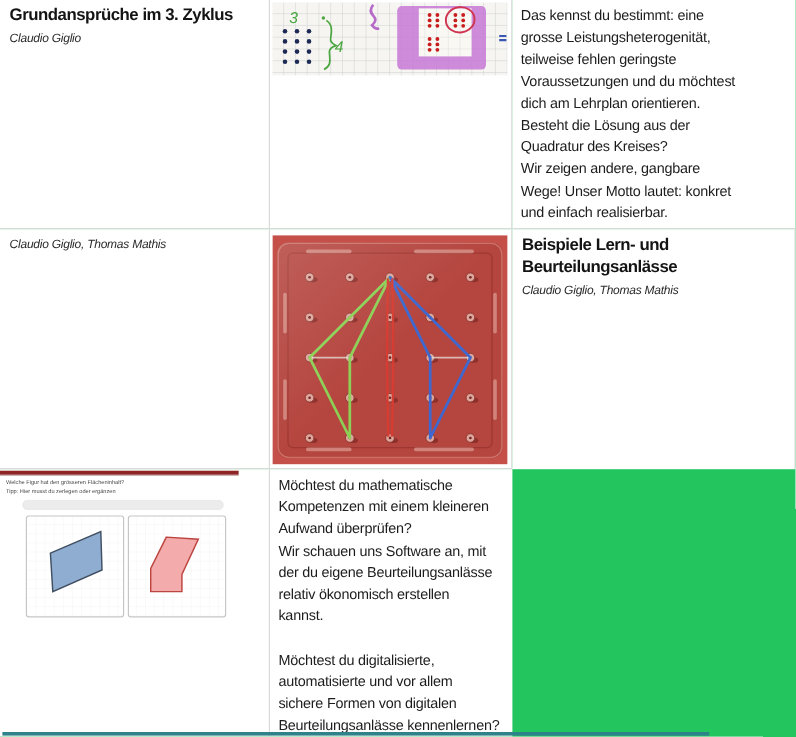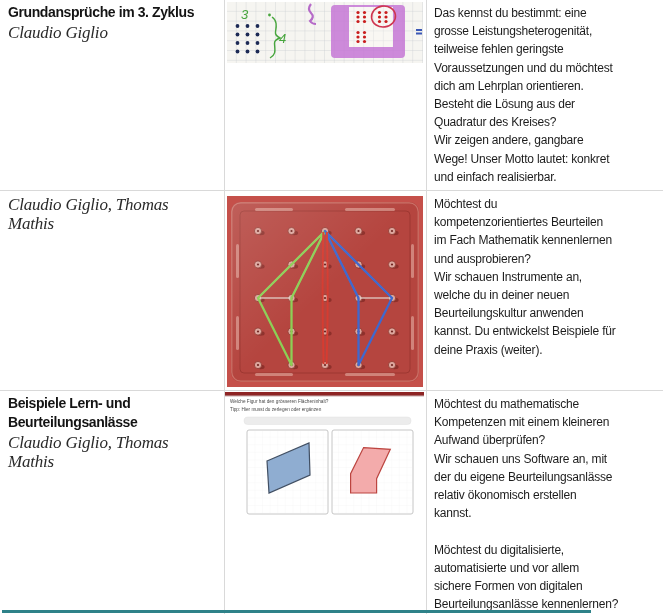--- a/index.html
+++ b/index.html
@@ -15,22 +15,22 @@
   .cell{box-sizing:border-box;overflow:hidden;background:#fff;}
   .b-r{border-right:1px solid #d9d9d9;}
   .b-b{border-bottom:1px solid #d9d9d9;}
   .cell-text{padding:3px 8px 0 8px;}
   .cell-desc{padding:4px 4px 0 7px;}
   .title{
     font-weight:bold;font-size:14px;line-height:19px;color:#141414;
     letter-spacing:-0.4px;white-space:pre-line;
   }
   .authors{
-    font-style:italic;font-size:17px;line-height:19px;color:#2a2a2a;
-    letter-spacing:-0.2px;margin-top:1px;font-family:Liberation Serif, serif;
+    font-style:italic;font-size:10px;line-height:19px;color:#2a2a2a;
+    letter-spacing:-0.2px;margin-top:1px;
   }
   .desc{
     font-size:12px;line-height:18.2px;letter-spacing:-0.2px;
     white-space:pre-line;color:#1c1c1c;
   }
   .img-wrap{display:block;}
   .accent-bar{
     position:absolute;left:2px;bottom:1px;width:589px;height:3px;
   }
   svg text{font-family:"Liberation Sans",sans-serif;}
@@ -189,31 +189,20 @@
         <path d="M98,35 L31,102 L64.5,169 L64.5,102 Z" fill="none" stroke="#8ccf55" stroke-width="2.3" stroke-linejoin="round"></path>
         <path d="M98,35 L165,102 L131.5,169 L131.5,102 Z" fill="none" stroke="#3e68cf" stroke-width="2.3" stroke-linejoin="round"></path>
         <g stroke="#d63c31" stroke-width="1.9" fill="none">
           <path d="M96.3,36 C95.3,80 95.3,125 96.6,168"></path>
           <path d="M99.9,36 C101,80 101,125 99.6,168"></path>
         </g>
         <rect x="4" y="6" width="188" height="180" rx="9" fill="url(#sheen)"></rect>
       </svg>
     </div>
 
-    <div class="cell b-b cell-desc">
-      <div class="desc">Möchtest du
-kompetenzorientiertes Beurteilen
-im Fach Mathematik kennenlernen
-und ausprobieren?
-Wir schauen Instrumente an,
-welche du in deiner neuen
-Beurteilungskultur anwenden
-kannst. Du entwickelst Beispiele für
-deine Praxis (weiter).</div>
-    </div>
 
     <div class="cell b-r cell-text">
       <div class="title">Beispiele Lern- und
 Beurteilungsanlässe</div>
       <div class="authors">Claudio Giglio, Thomas Mathis</div>
     </div>
 
     <div class="cell b-r">
       <svg class="img-wrap" width="199" height="130" viewBox="0 0 199 130" style="margin:1px 0 0 0;">
         <defs>

